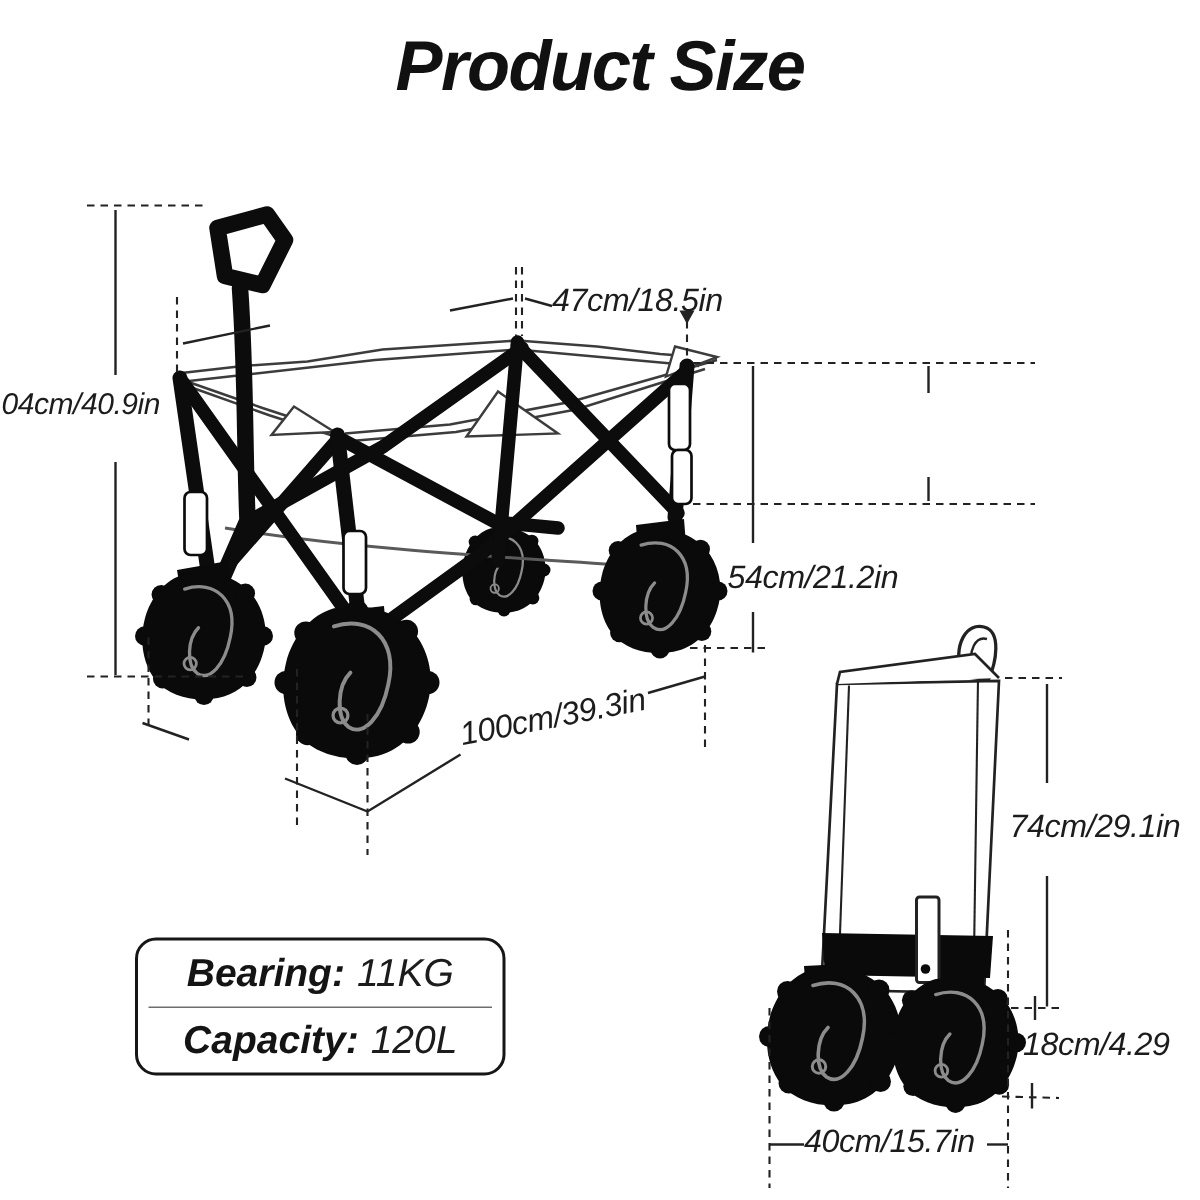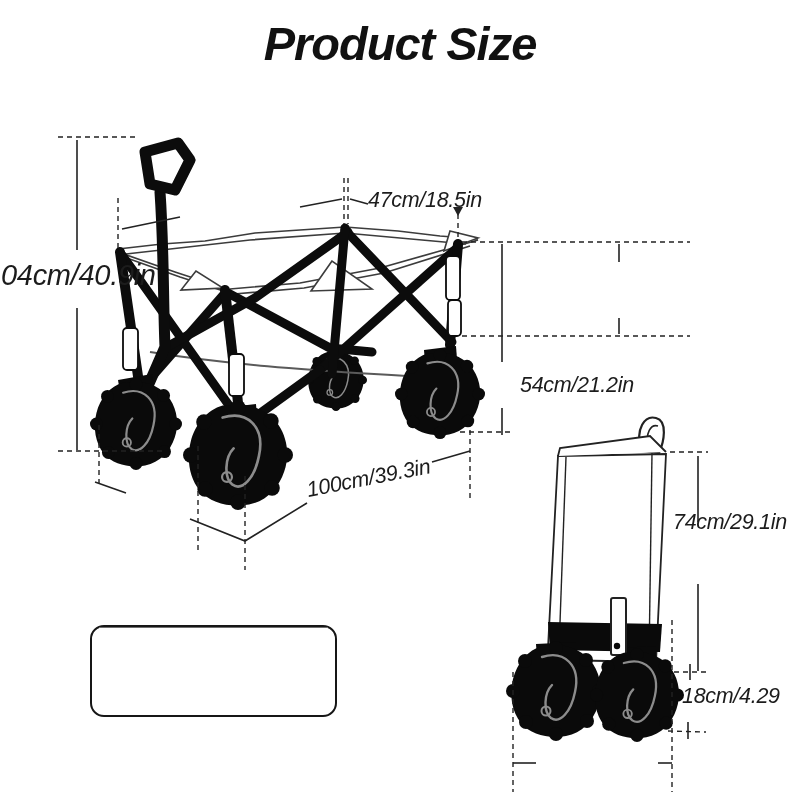--- a/index.html
+++ b/index.html
@@ -178,25 +178,34 @@
         <path d="M690,664 L690,680"></path>
         <path d="M688,722 L688,739"></path>
         <path d="M513,763 L536,763"></path>
         <path d="M658,763 L672,763"></path>
       </g>
     </g>
   </svg>
 
   <div class="title">Product Size</div>
 
-  <div class="dim-label" style="left:1px;top:259px;font-size:29px;">04cm/40.9in</div>
+  <div class="dim-label" style="left:1px;top:259px;font-size:20px;">04cm/40.9in</div>
   <div class="dim-label" style="left:368px;top:188px;text-align:center;">47cm/18.5in</div>
-  <div class="dim-label" style="left:485px;top:373px;margin-left:35px;">54cm/21.2in</div>
+  <div class="dim-label" style="left:485px;top:373px;">54cm/21.2in</div>
   <div class="dim-label rot" style="left:307px;top:478px;">100cm/39.3in</div>
 
-  <div class="dim-label" style="left:673px;top:510px;">74cm/29.1in</div>
+  <div class="dim-label" style="left:673px;top:539px;">74cm/29.1in</div>
   <div class="dim-label" style="left:682px;top:684px;">18cm/4.29</div>
+  <div class="dim-label" style="left:536px;top:749px;">40cm/15.7in</div>
 
   <div class="spec-box">
+    <div class="spec-row">
+      <span class="lbl">Bearing:</span>
+      <span class="val">11KG</span>
+    </div>
     <div class="spec-divider"></div>
+    <div class="spec-row">
+      <span class="lbl">Capacity:</span>
+      <span class="val">120L</span>
+    </div>
   </div>
 
 </div>
 
 </body></html>

